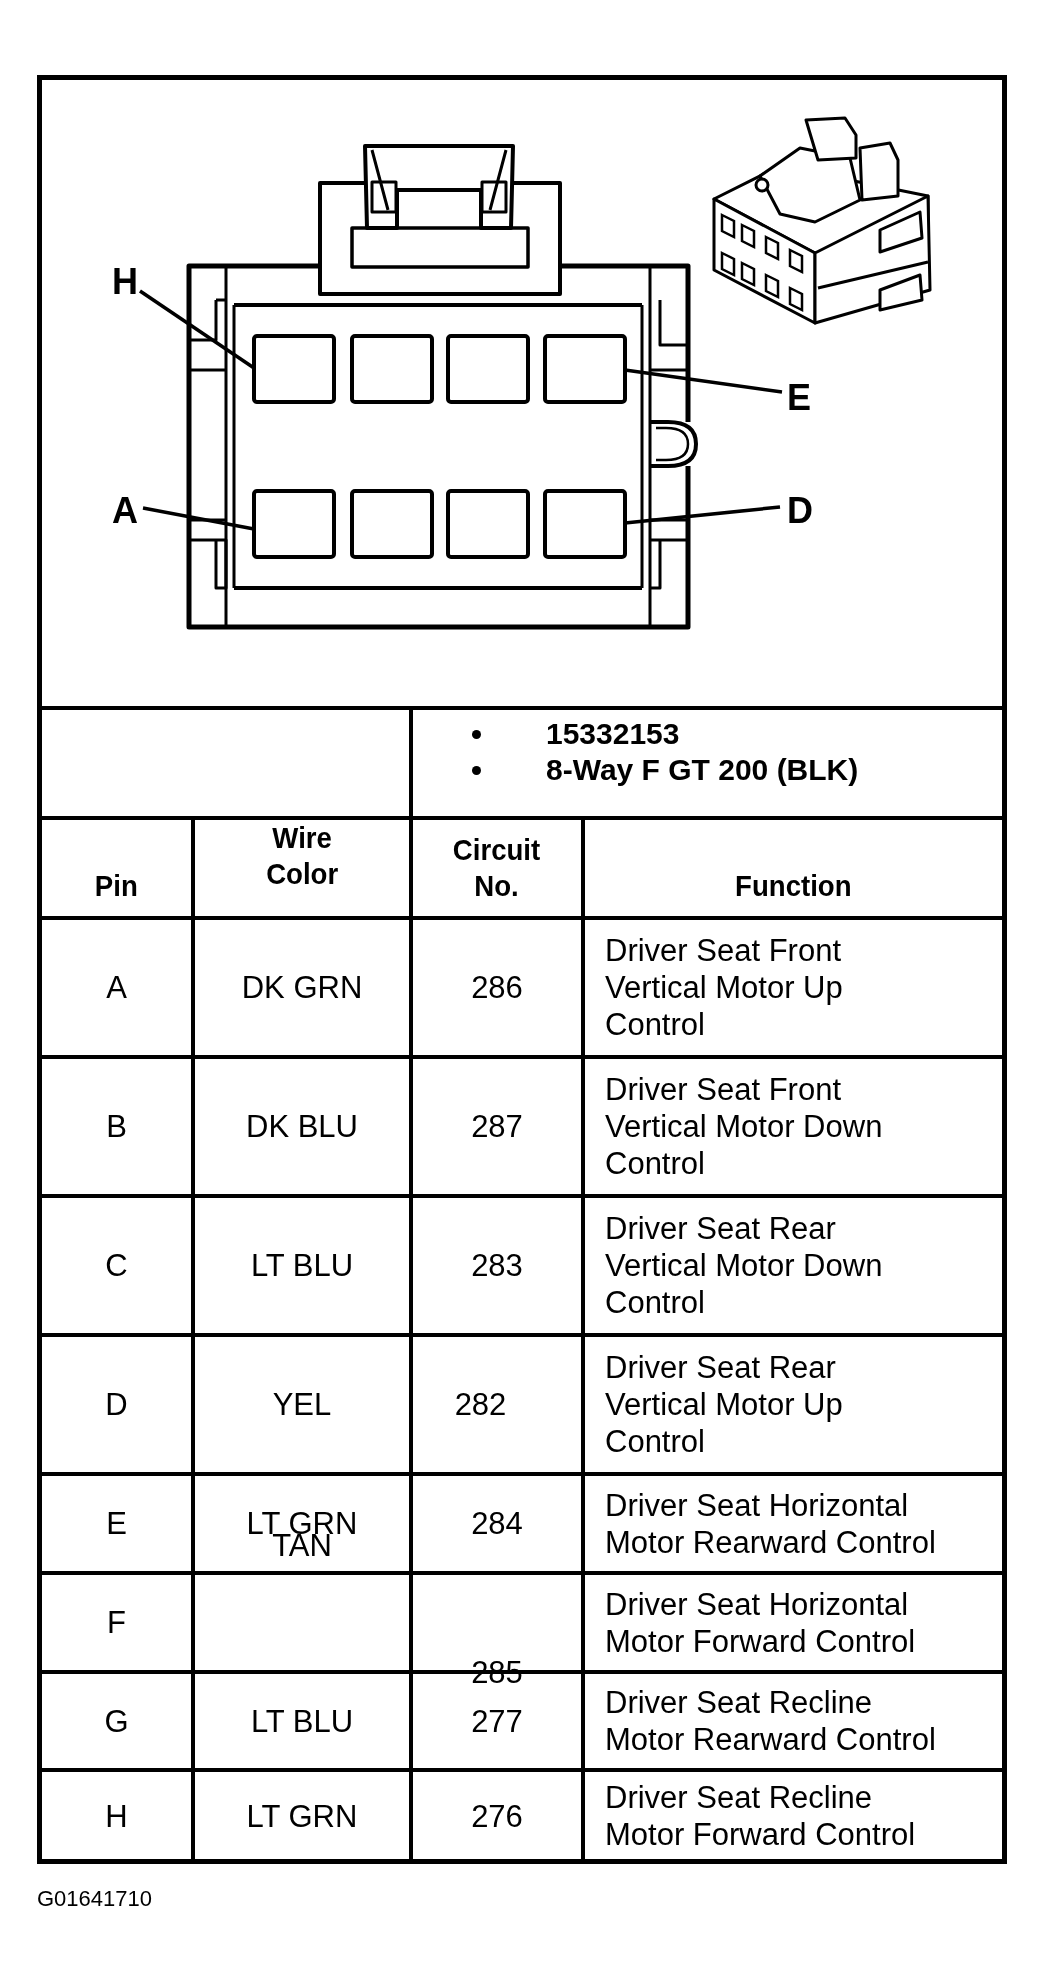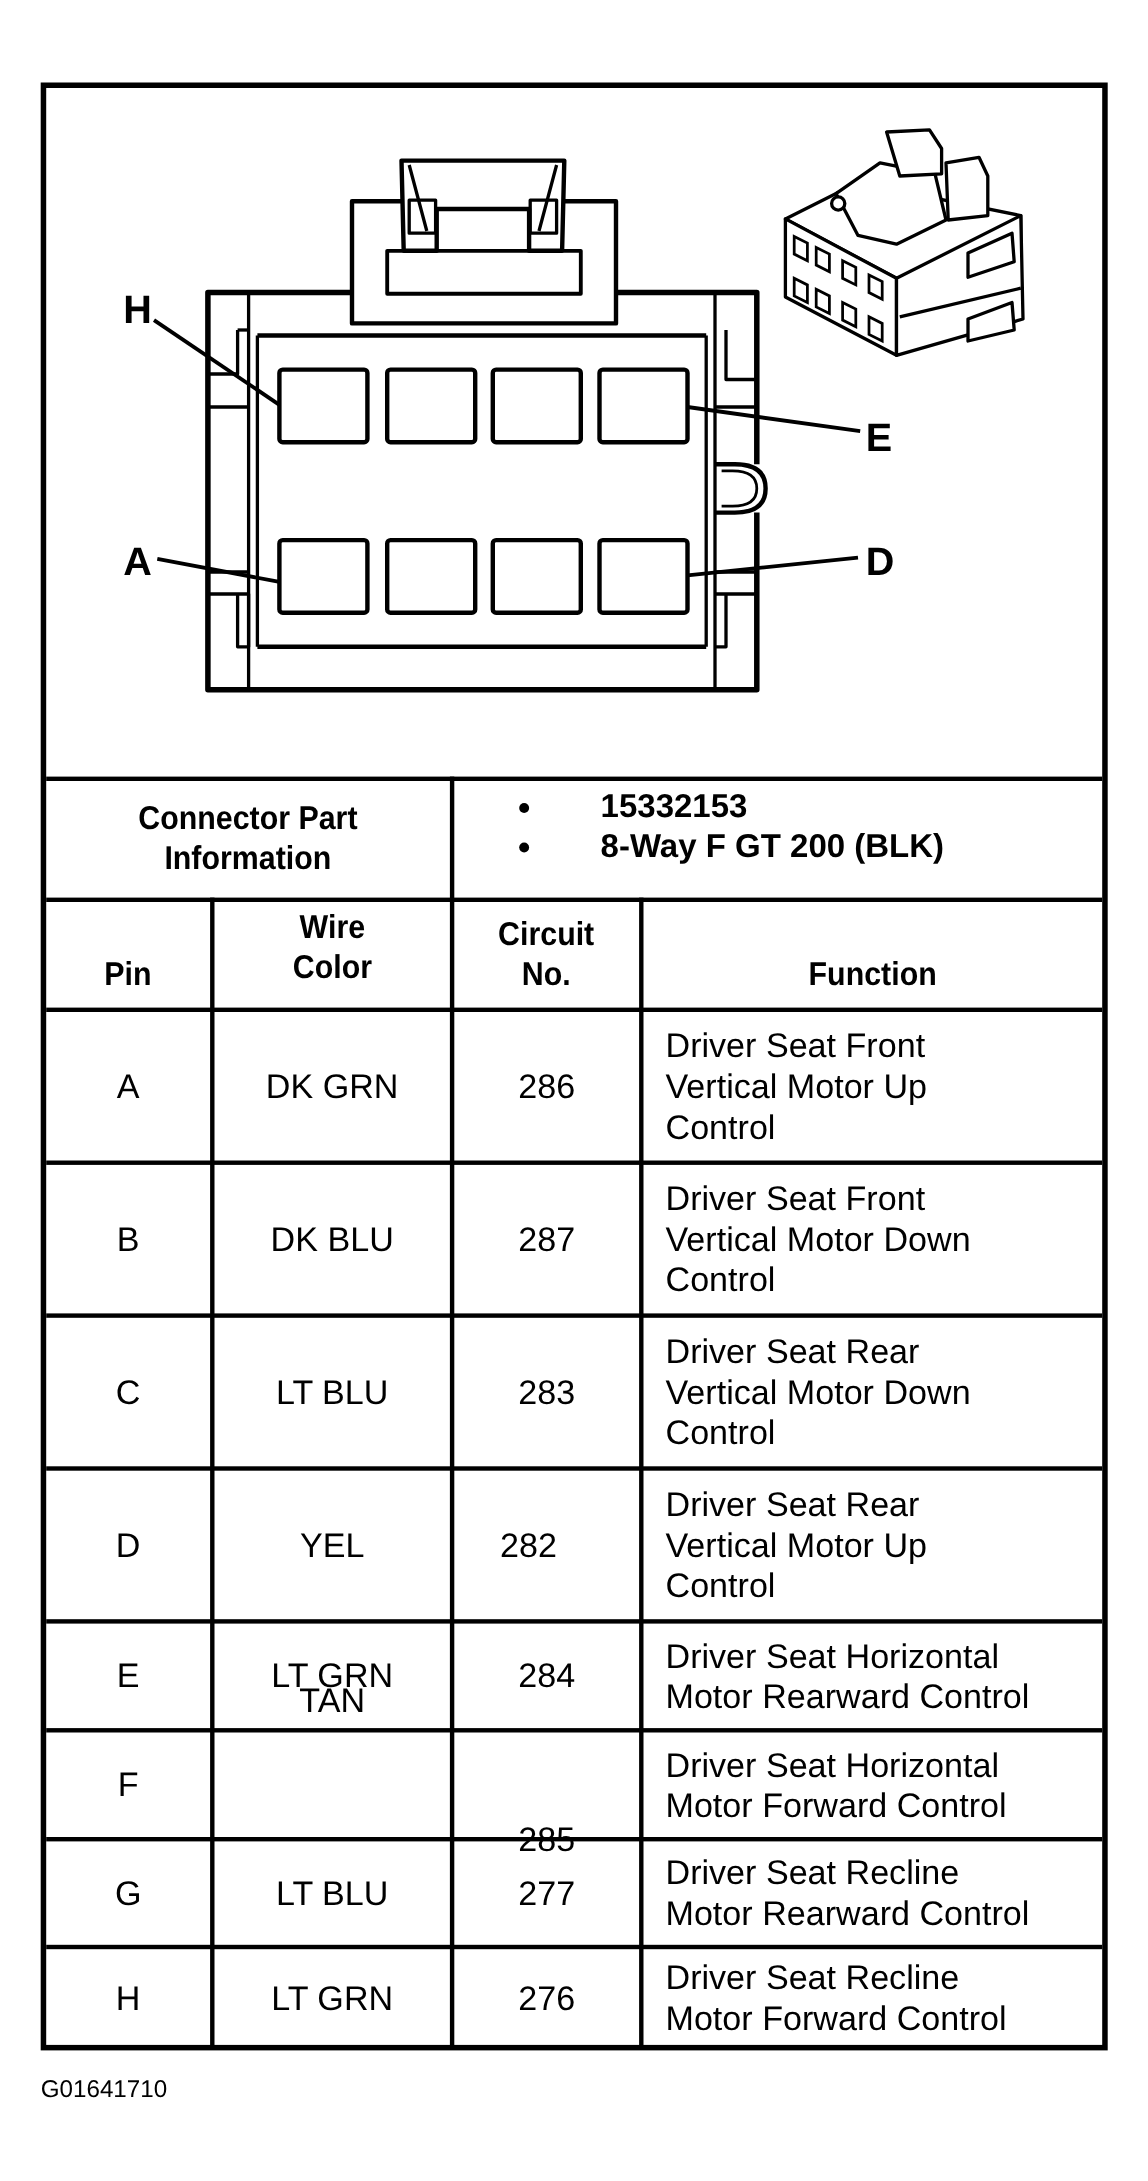--- a/index.html
+++ b/index.html
@@ -121,41 +121,35 @@
   <div class="hline" style="top:1253px;"></div>
   <div class="hline" style="top:1392px;"></div>
   <div class="hline" style="top:1491px;"></div>
   <div class="hline" style="top:1590px;"></div>
   <div class="hline" style="top:1688px;"></div>
 
   <div class="vline" style="left:367px; top:626px; height:1154px;"></div>
   <div class="vline" style="left:149px; top:736px; height:1044px;"></div>
   <div class="vline" style="left:539px; top:736px; height:1044px;"></div>
 
-  <div class="cell" style="left:0; top:630px; width:367px; height:106px;">
-    <div class="hdr">
-      <div>Connector Part</div>
-      <div>Information</div>
-    </div>
-  </div>
   <div class="partinfo">
     <div class="li">
         <span class="bullet"></span>
         <span>15332153</span>
       </div>
     <div class="li">
         <span class="bullet"></span>
         <span>8-Way F GT 200 (BLK)</span>
       </div>
   </div>
 
   <div class="cell" style="left:0; top:740px; width:149px; height:96px; align-items:flex-end; padding-bottom:12px;">
     <div class="hdr">Pin</div>
   </div>
-  <div class="cell" style="left:153px; top:740px; width:214px; height:96px; align-items:center; padding-bottom:12px;">
+  <div class="cell" style="left:153px; top:740px; width:214px; height:96px; align-items:flex-start; padding-bottom:12px;">
     <div class="hdr">
         <div>Wire</div>
         <div>Color</div>
       </div>
   </div>
   <div class="cell" style="left:371px; top:740px; width:168px; height:96px; align-items:flex-end; padding-bottom:12px;text-align:center;">
     <div class="hdr">
         <div>Circuit</div>
         <div>No.</div>
       </div>

